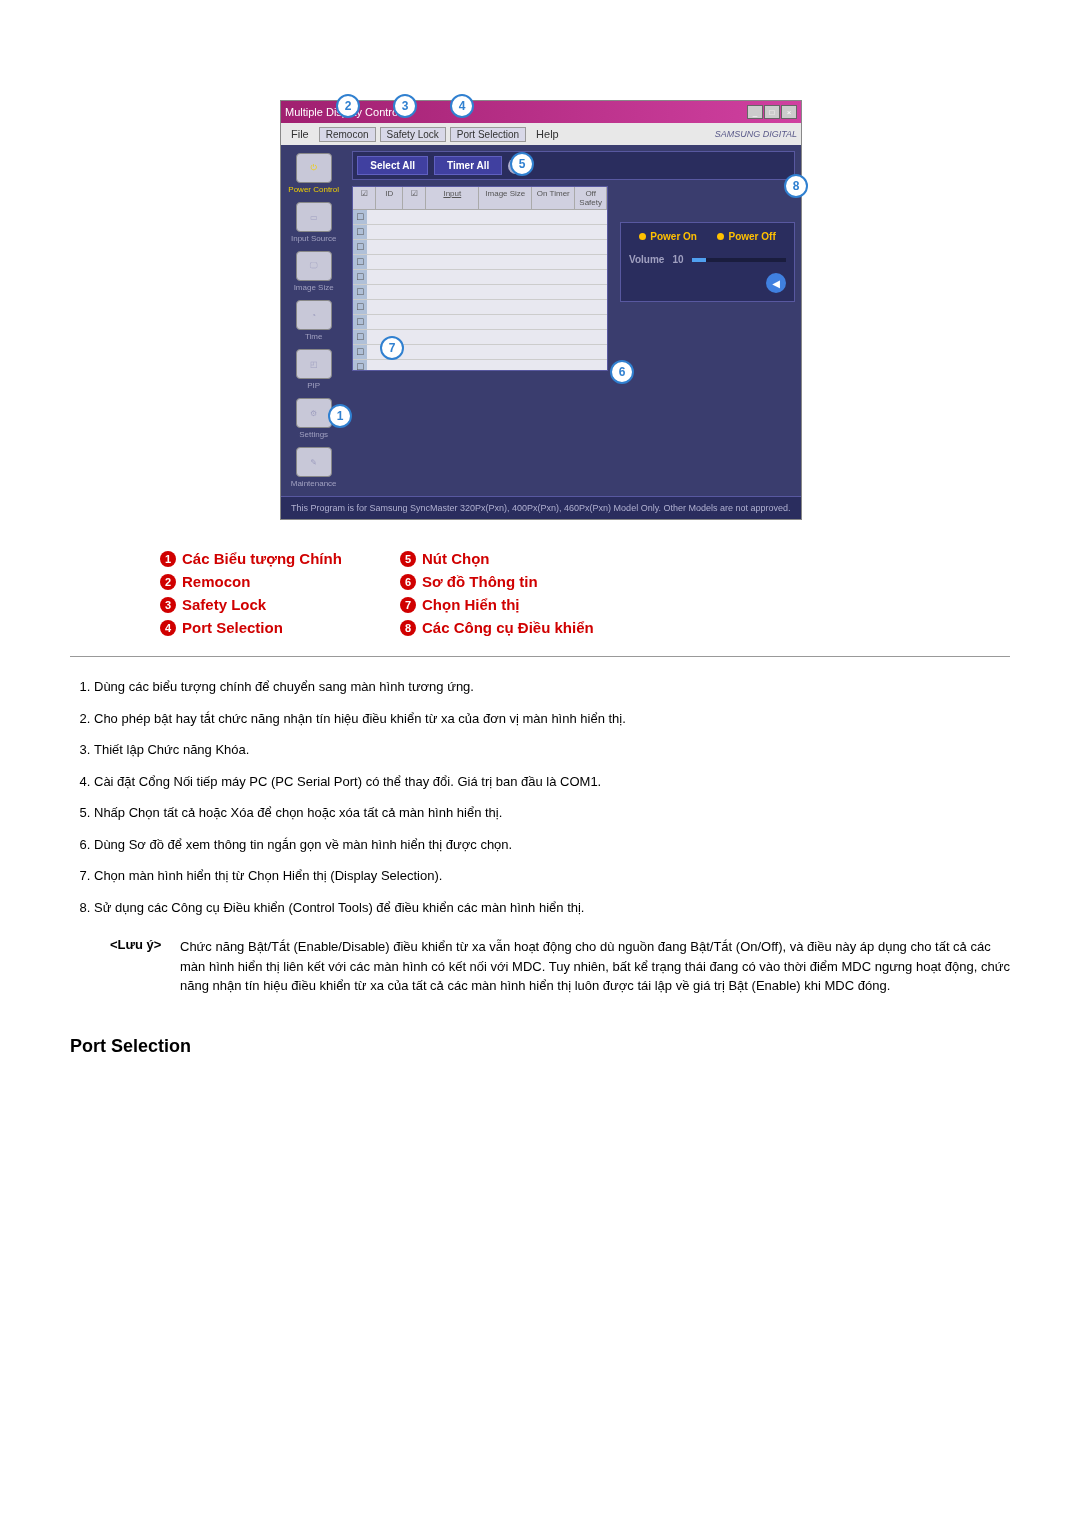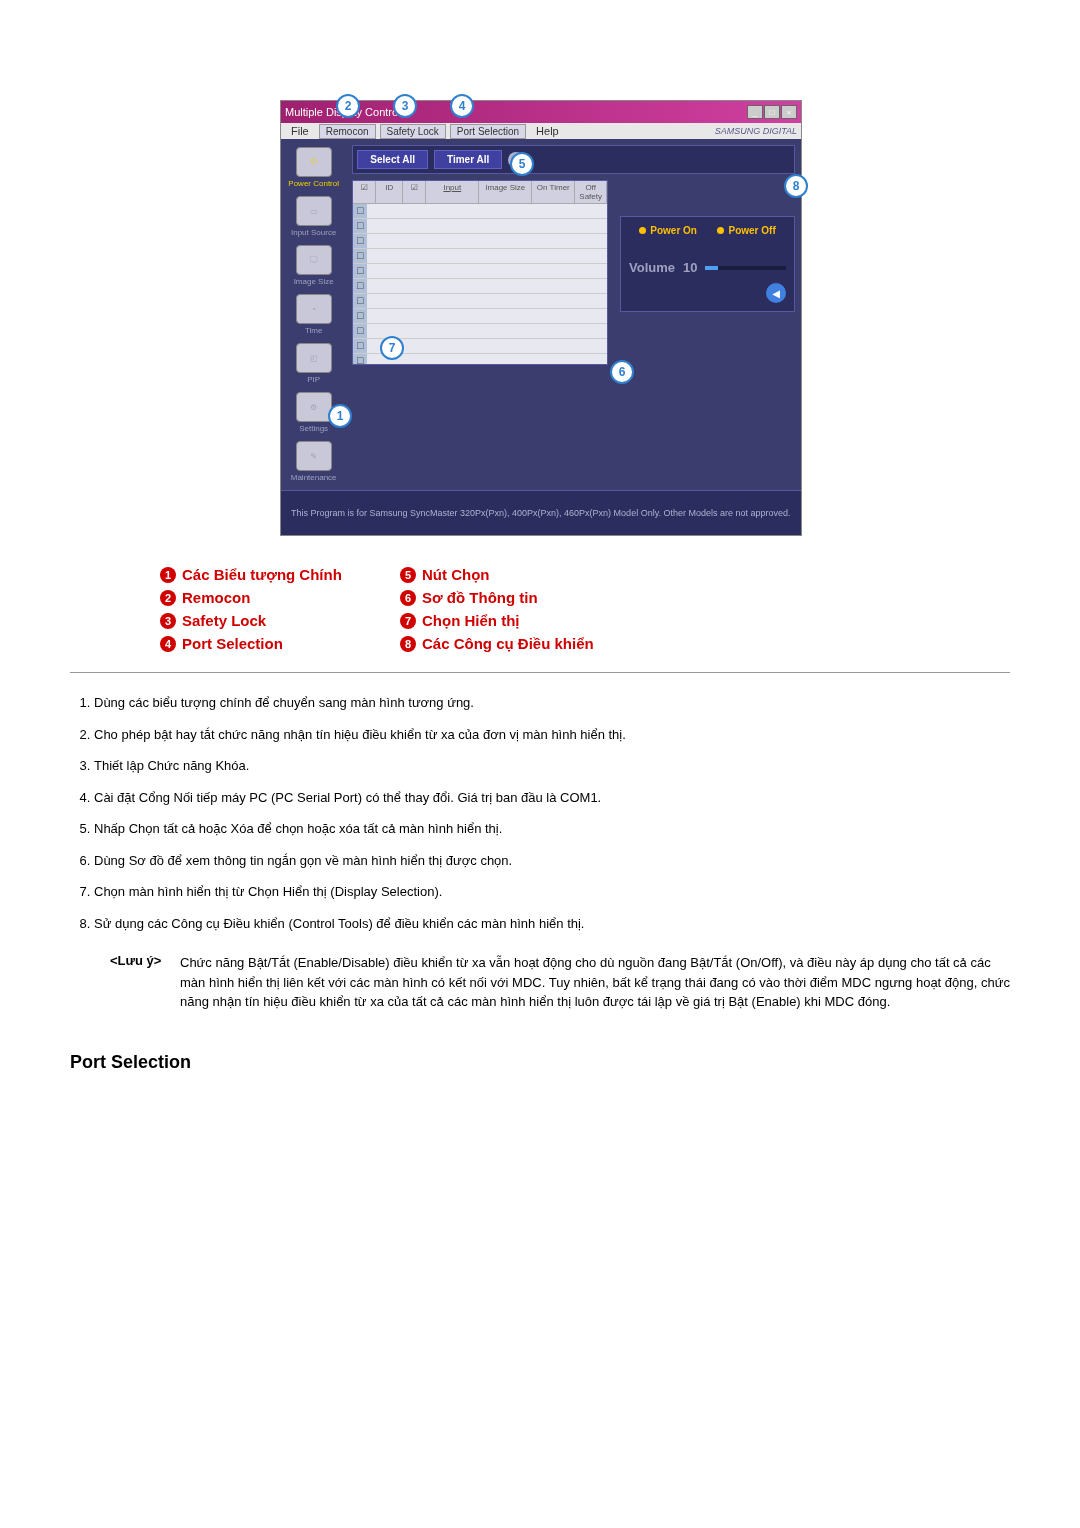--- a/index.html
+++ b/index.html
@@ -43,21 +43,21 @@
     height: 12px;
     background: #ccc;
     border: 1px solid #666;
     font-size: 8px;
     display: flex;
     align-items: center;
     justify-content: center;
   }
   .menubar {
     background: #e8e8e8;
-    height: 16px;
+    height: 22px;
     display: flex;
     align-items: center;
     padding: 0 4px;
     gap: 4px;
     font-size: 11px;
     color: #333;
   }
   .menu-item-btn {
     border: 1px solid #999;
     background: #d8d8e8;
@@ -173,42 +173,42 @@
   .control-box {
     background: #2a2d5e;
     border: 1px solid #5858a0;
     padding: 8px;
     margin-bottom: 8px;
     margin-top: 30px;
   }
   .power-row {
     display: flex;
     justify-content: space-around;
-    margin-bottom: 24px;
+    margin-bottom: 12px;
   }
   .radio-opt {
     color: #ffc000;
     font-size: 10px;
     font-weight: bold;
     display: flex;
     align-items: center;
     gap: 4px;
   }
   .radio-dot {
     width: 7px;
     height: 7px;
     border-radius: 50%;
     background: #ffc000;
   }
   .volume-row {
     display: flex;
     align-items: center;
     gap: 8px;
     color: #a0a0c0;
-    font-size: 13px;
+    font-size: 10px;
     font-weight: bold;
   }
   .slider-track {
     flex: 1;
     height: 4px;
     background: #1a1d3e;
     position: relative;
   }
   .slider-fill {
     height: 100%;
@@ -225,21 +225,21 @@
     display: flex;
     align-items: center;
     justify-content: center;
     color: #fff;
     font-size: 10px;
   }
   .footer-note {
     background: #2a2d5e;
     color: #b0b0d0;
     font-size: 9px;
-    padding: 17px 10px;
+    padding: 6px 10px;
     border-top: 1px solid #5858a0;
   }
   .callout {
     position: absolute;
     width: 20px;
     height: 20px;
     border-radius: 50%;
     background: #fff;
     border: 2px solid #3080d0;
     color: #3080d0;

